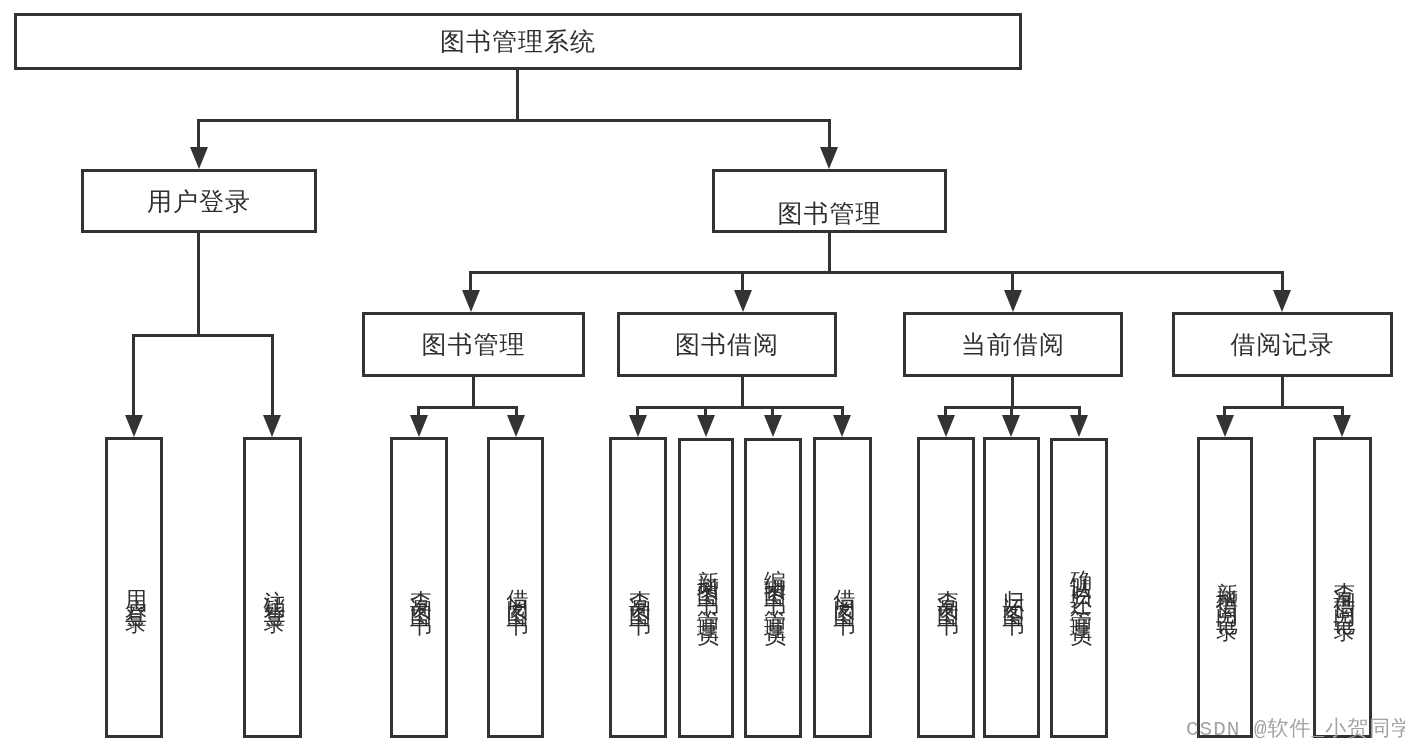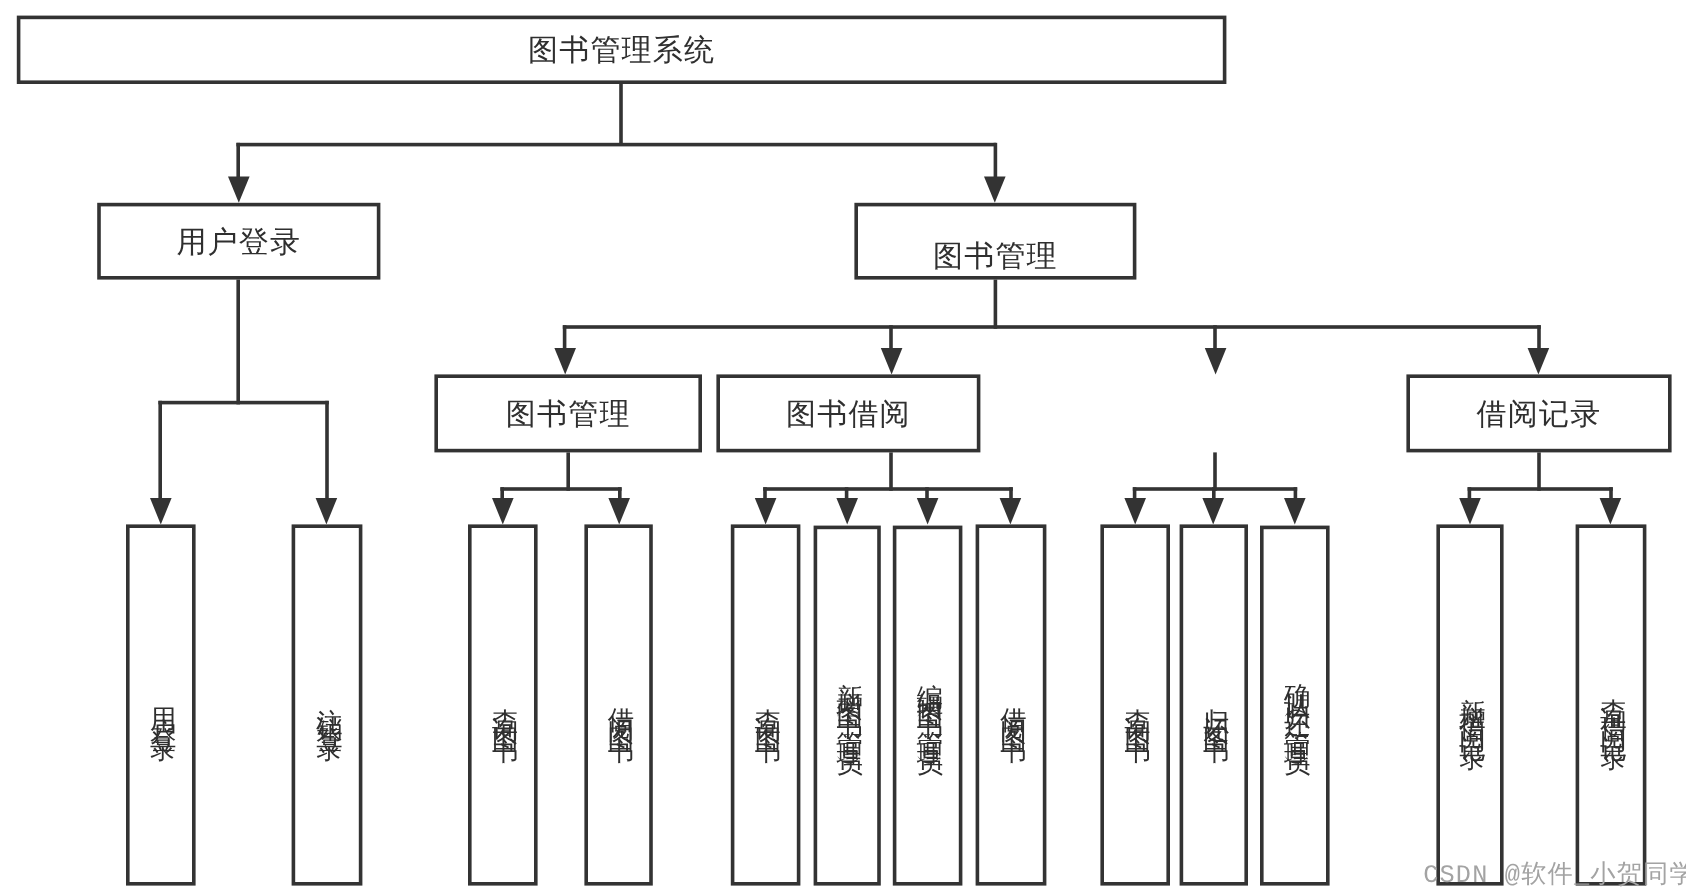--- a/index.html
+++ b/index.html
@@ -69,22 +69,25 @@
   <div class="vline" style="left:741px; top:271px; height:20px;"></div>
   <div class="arrow" style="left:734px; top:290px;"></div>
   <div class="vline" style="left:1011px; top:271px; height:20px;"></div>
   <div class="arrow" style="left:1004px; top:290px;"></div>
   <div class="vline" style="left:1281px; top:271px; height:20px;"></div>
   <div class="arrow" style="left:1273px; top:290px;"></div>
 
   <div class="box" style="left:362px; top:312px; width:223px; height:65px;">
     <span>图书管理</span>
   </div>
-  <div class="box" style="left:597px; top:312px; width:220px; height:65px;">
+  <div class="box" style="left:617px; top:312px; width:220px; height:65px;">
     <span>图书借阅</span>
+  </div>
+  <div class="box" style="left:903px; top:312px; width:220px; height:65px;">
+    <span>当前借阅</span>
   </div>
   <div class="box" style="left:1172px; top:312px; width:221px; height:65px;">
     <span>借阅记录</span>
   </div>
 
   <div class="vline" style="left:472px; top:377px; height:32px;"></div>
   <div class="hline" style="left:417px; top:406px; width:101px;"></div>
   <div class="vline" style="left:417px; top:406px; height:12px;"></div>
   <div class="arrow" style="left:410px; top:415px;"></div>
   <div class="vline" style="left:515px; top:406px; height:12px;"></div>

